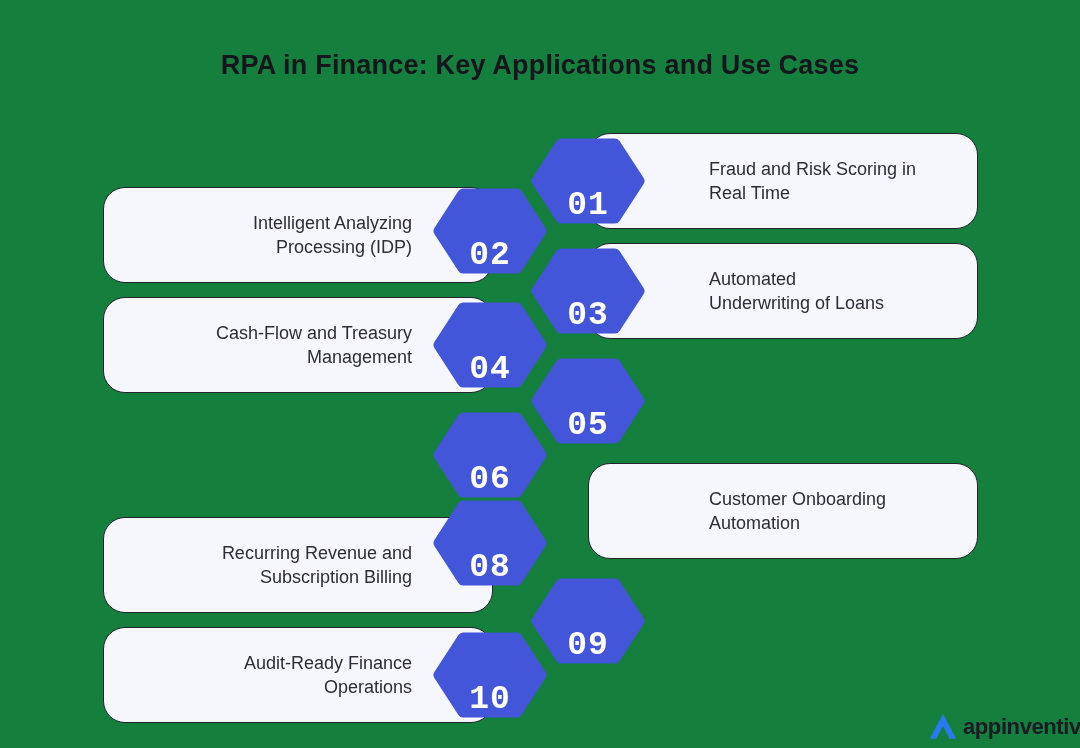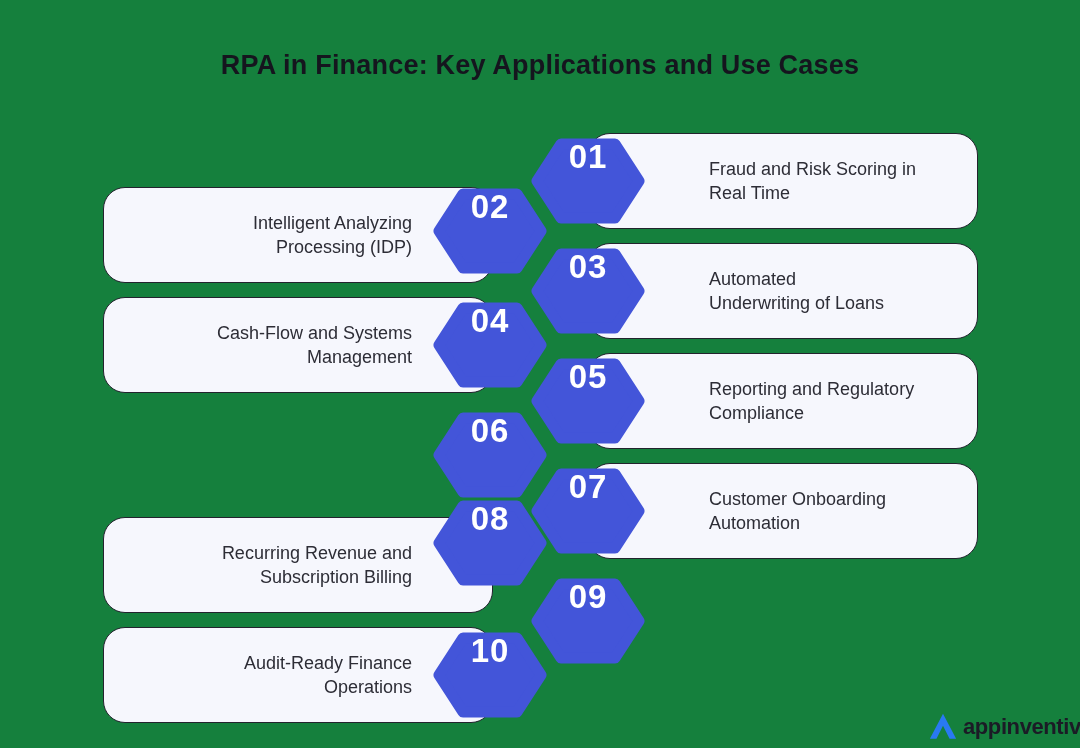--- a/index.html
+++ b/index.html
@@ -51,22 +51,23 @@
   .r1 { top: 133px; } .r2 { top: 243px; } .r3 { top: 353px; }
   .r4 { top: 463px; } .r5 { top: 573px; }
   .l1 { top: 187px; } .l2 { top: 297px; } .l3 { top: 407px; }
   .l4 { top: 517px; } .l5 { top: 627px; }
 
   .hex {
     position: absolute;
     width: 114px;
     height: 86px;
     display: flex;
-    align-items: flex-start;
+    align-items: flex-end;
     justify-content: center;
+    font-family: Liberation Mono, monospace;
   }
   .hex svg { position: absolute; left: 0; top: 0; width: 100%; height: 100%; }
   .hex .hex-num {
     position: relative;
     color: #ffffff;
     font-size: 33px;
     font-weight: 700;
     letter-spacing: 1px;
   }
   .hex.odd  { left: 531px; }
@@ -106,26 +107,22 @@
   </div>
   <div class="card left l1">
     <div class="card-text">Intelligent Analyzing
 Processing (IDP)</div>
   </div>
   <div class="card right r2">
     <div class="card-text">Automated
 Underwriting of Loans</div>
   </div>
   <div class="card left l2">
-    <div class="card-text">Cash-Flow and Systems
+    <div class="card-text">Cash-Flow and Treasury
 Management</div>
-  </div>
-  <div class="card right r3">
-    <div class="card-text">Reporting and Regulatory
-Compliance</div>
   </div>
   <div class="card right r4">
     <div class="card-text">Customer Onboarding
 Automation</div>
   </div>
   <div class="card left l4">
     <div class="card-text">Recurring Revenue and
 Subscription Billing</div>
   </div>
   <div class="card left l5">
@@ -162,26 +159,20 @@
         <polygon points="30,6 84,6 108,43 84,80 30,80 6,43" fill="#4355D9" stroke="#4355D9" stroke-width="11" stroke-linejoin="round"></polygon>
       </svg>
     <span class="hex-num">05</span>
   </div>
   <div class="hex even h6">
     <svg viewBox="0 0 114 86">
         <polygon points="30,6 84,6 108,43 84,80 30,80 6,43" fill="#4355D9" stroke="#4355D9" stroke-width="11" stroke-linejoin="round"></polygon>
       </svg>
     <span class="hex-num">06</span>
   </div>
-  <div class="hex odd h7">
-    <svg viewBox="0 0 114 86">
-        <polygon points="30,6 84,6 108,43 84,80 30,80 6,43" fill="#4355D9" stroke="#4355D9" stroke-width="11" stroke-linejoin="round"></polygon>
-      </svg>
-    <span class="hex-num">07</span>
-  </div>
   <div class="hex even h8">
     <svg viewBox="0 0 114 86">
         <polygon points="30,6 84,6 108,43 84,80 30,80 6,43" fill="#4355D9" stroke="#4355D9" stroke-width="11" stroke-linejoin="round"></polygon>
       </svg>
     <span class="hex-num">08</span>
   </div>
   <div class="hex odd h9">
     <svg viewBox="0 0 114 86">
         <polygon points="30,6 84,6 108,43 84,80 30,80 6,43" fill="#4355D9" stroke="#4355D9" stroke-width="11" stroke-linejoin="round"></polygon>
       </svg>

